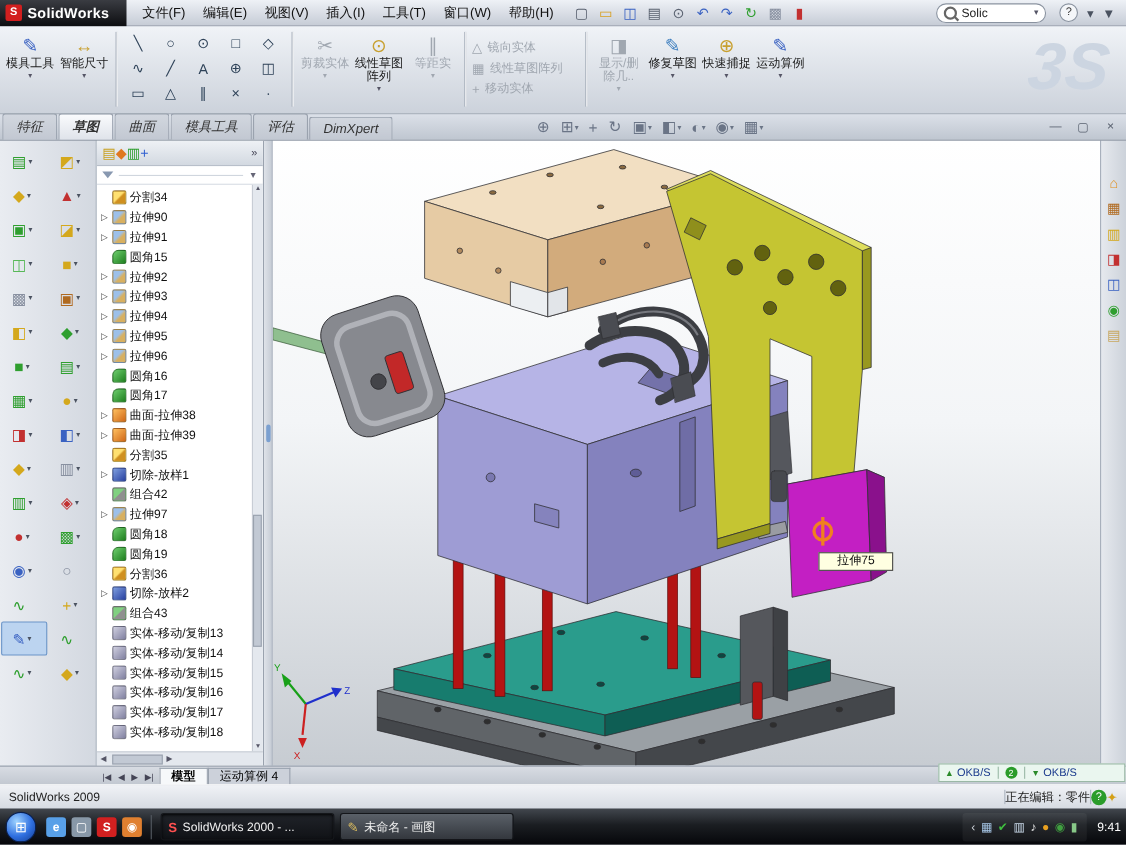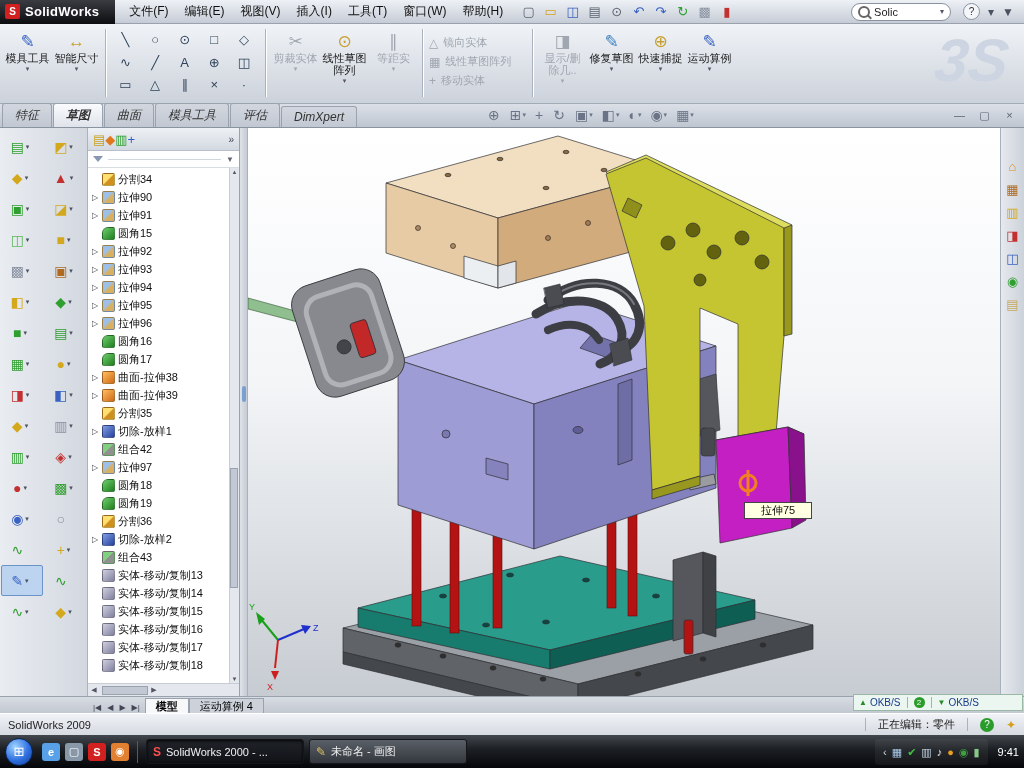--- a/index.html
+++ b/index.html
@@ -103,21 +103,21 @@
   .tp-icon{font-size:13px;line-height:14px;}
 
   
   .bottom-tabs{position:absolute;left:0;top:696px;width:1024px;height:17px;background:linear-gradient(#d8dce3,#c2c8d1);border-top:1px solid #9aa2ae;box-sizing:border-box;display:flex;align-items:center;padding-left:90px;gap:2px;}
   .bt-nav{font-size:8px;color:#445;padding:0 3px;}
   .bt-tab{font-size:11px;line-height:13px;padding:1px 10px;border:1px solid #9aa2ae;border-bottom:none;background:#ccd1da;}
   .bt-tab[data-active="true"]{background:#f6f8fa;font-weight:bold;}
 
   
   .statusbar{position:absolute;left:0;top:713px;width:1024px;height:22px;background:linear-gradient(#f0f2f6,#d6dbe2);border-top:1px solid #fff;box-sizing:border-box;display:flex;align-items:center;padding:0 8px;font-size:11px;color:#222;}
-  .sb-right{margin-left:auto;display:flex;align-items:center;gap:12px;}
+  .sb-right{margin-left:auto;display:flex;align-items:center;gap:0;}
   .sb-sep{width:1px;height:13px;background:#aab2be;}
   .sb-help{width:14px;height:14px;border-radius:50%;background:#2a9c2a;color:#fff;font-size:10px;display:flex;align-items:center;justify-content:center;}
   .sb-gold{color:#d4a017;font-size:12px;}
 
   
   .net-osd{position:absolute;left:853px;top:694px;width:170px;height:17px;background:#eaf6ef;border:1px solid #9ab8a6;box-sizing:border-box;display:flex;align-items:center;font-size:10px;color:#1a3a8c;gap:3px;padding:0 5px;z-index:6;}
   .osd-arrow{color:#2a8a2a;font-size:8px;}
   .osd-sep{width:1px;height:11px;background:#9ab8a6;margin:0 3px;}
   .osd-badge{width:11px;height:11px;border-radius:50%;background:#2a9c2a;color:#fff;font-size:8px;display:flex;align-items:center;justify-content:center;flex:none;}
 

